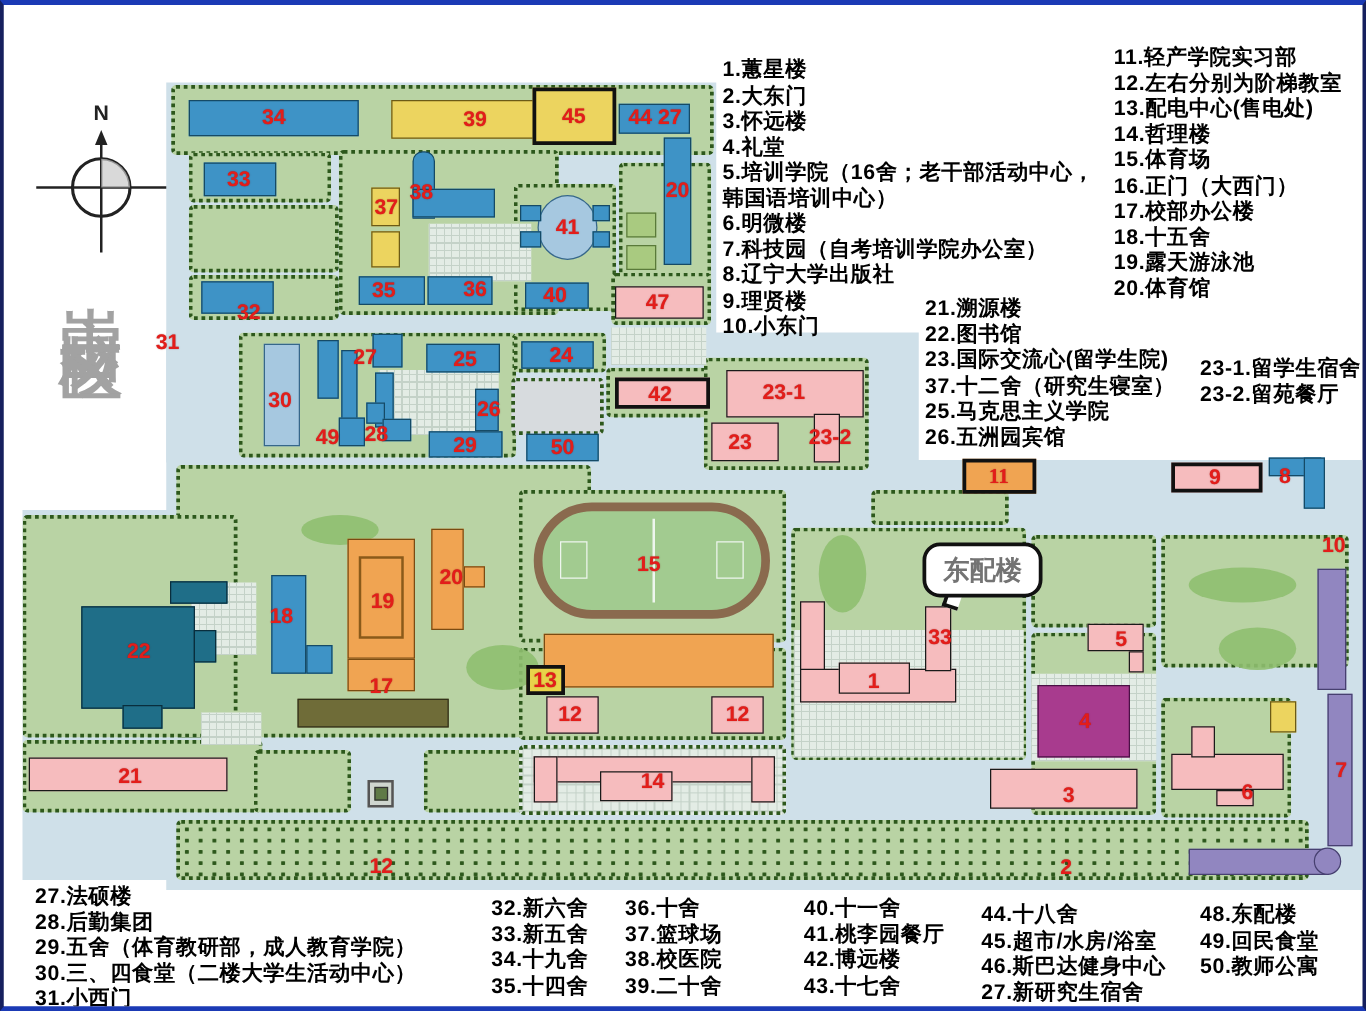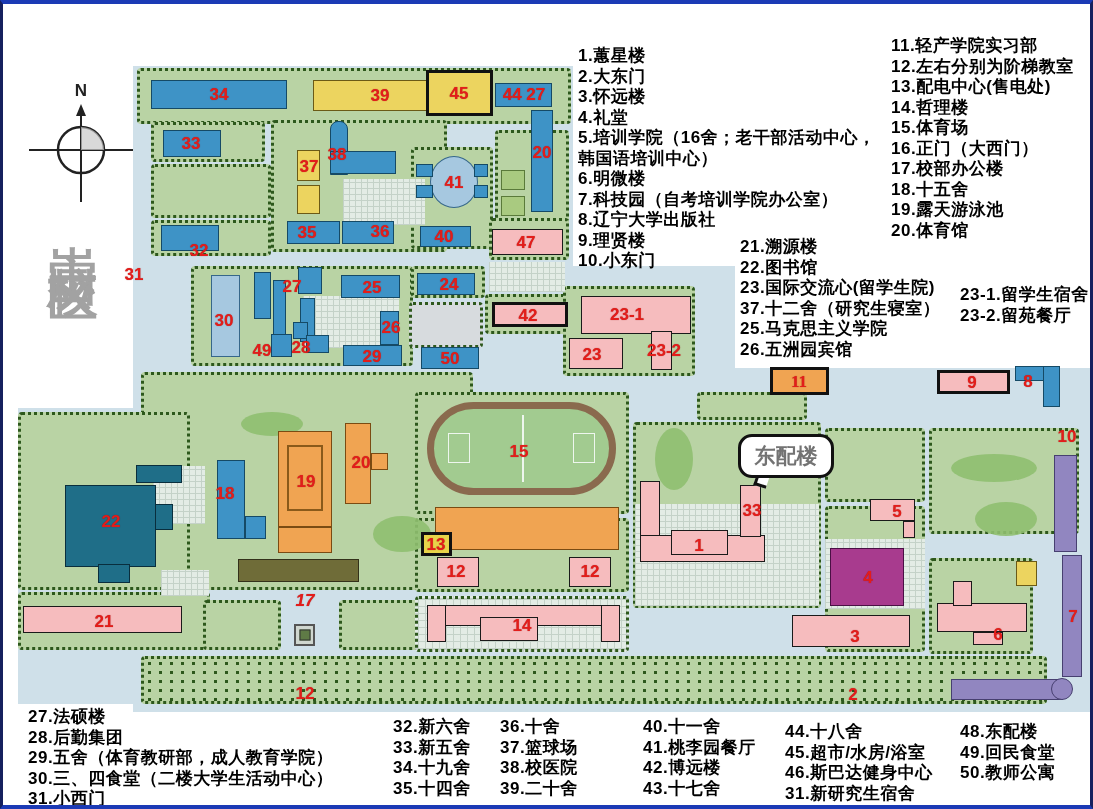--- a/index.html
+++ b/index.html
@@ -226,21 +226,21 @@
       <div class="abs maplabel" style="left: 1025px; top: 377px;">8</div>
       <div class="abs maplabel" style="left: 1064px; top: 432px;">10</div>
       <div class="abs maplabel" style="left: 516px; top: 447px;">15</div>
       <div class="abs maplabel" style="left: 358px; top: 458px;">20</div>
       <div class="abs maplabel" style="left: 303px; top: 477px;">19</div>
       <div class="abs maplabel" style="left: 222px; top: 489px;">18</div>
       <div class="abs maplabel" style="left: 108px; top: 517px;">22</div>
       <div class="abs maplabel" style="left: 433px; top: 540px;">13</div>
       <div class="abs maplabel" style="left: 453px; top: 567px;">12</div>
       <div class="abs maplabel" style="left: 587px; top: 567px;">12</div>
-      <div class="abs maplabel" style="left: 302px; top: 596px; font-style: italic;">17</div>
+      <div class="abs maplabel" style="left: 302px; top: 545px;">17</div>
       <div class="abs maplabel" style="left: 101px; top: 617px;">21</div>
       <div class="abs maplabel" style="left: 519px; top: 621px;">14</div>
       <div class="abs maplabel" style="left: 302px; top: 689px;">12</div>
       <div class="abs maplabel" style="left: 696px; top: 541px;">1</div>
       <div class="abs maplabel" style="left: 749px; top: 506px;">33</div>
       <div class="abs maplabel" style="left: 894px; top: 507px;">5</div>
       <div class="abs maplabel" style="left: 865px; top: 573px;">4</div>
       <div class="abs maplabel" style="left: 852px; top: 632px;">3</div>
       <div class="abs maplabel" style="left: 995px; top: 630px;">6</div>
       <div class="abs maplabel" style="left: 850px; top: 690px;">2</div>
@@ -312,21 +312,21 @@
       <div class="abs legend-block" style="left: 640px; top: 713px;">
         <div>40.十一舍</div>
         <div>41.桃李园餐厅</div>
         <div>42.博远楼</div>
         <div>43.十七舍</div>
       </div>
       <div class="abs legend-block" style="left: 782px; top: 718px;">
         <div>44.十八舍</div>
         <div>45.超市/水房/浴室</div>
         <div>46.斯巴达健身中心</div>
-        <div>31.新研究生宿舍</div>
+        <div>27.新研究生宿舍</div>
       </div>
       <div class="abs legend-block" style="left: 957px; top: 718px;">
         <div>48.东配楼</div>
         <div>49.回民食堂</div>
         <div>50.教师公寓</div>
       </div>
     </div>
 </div>
 
 </body></html>

